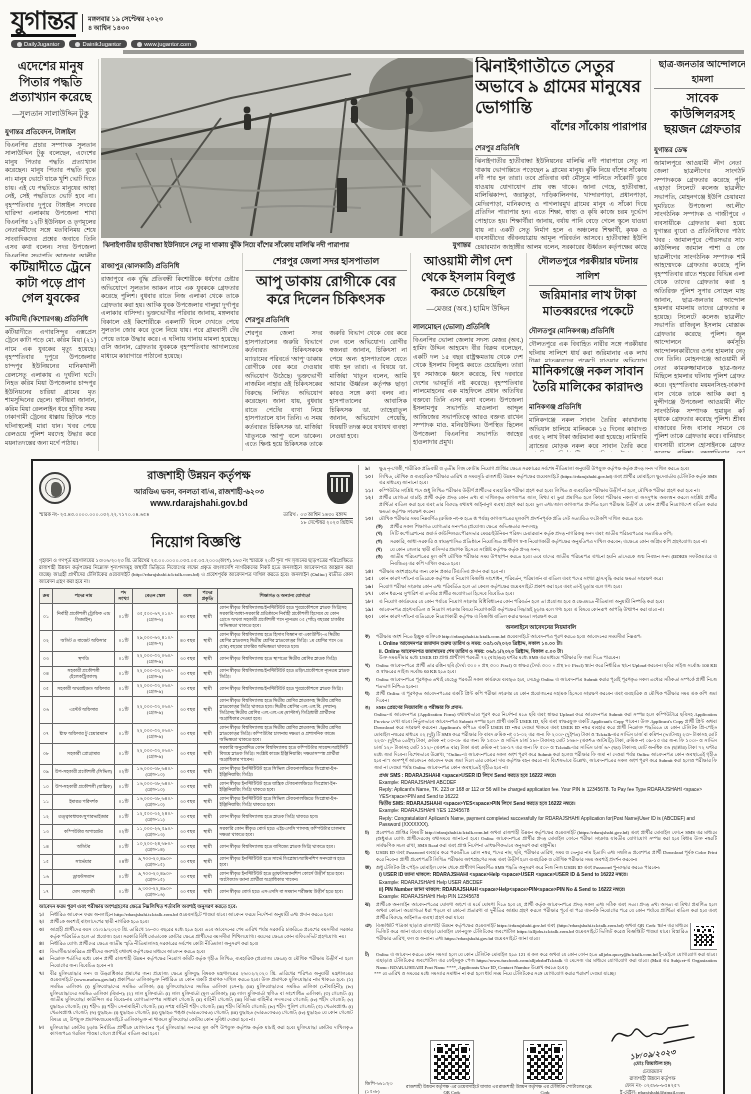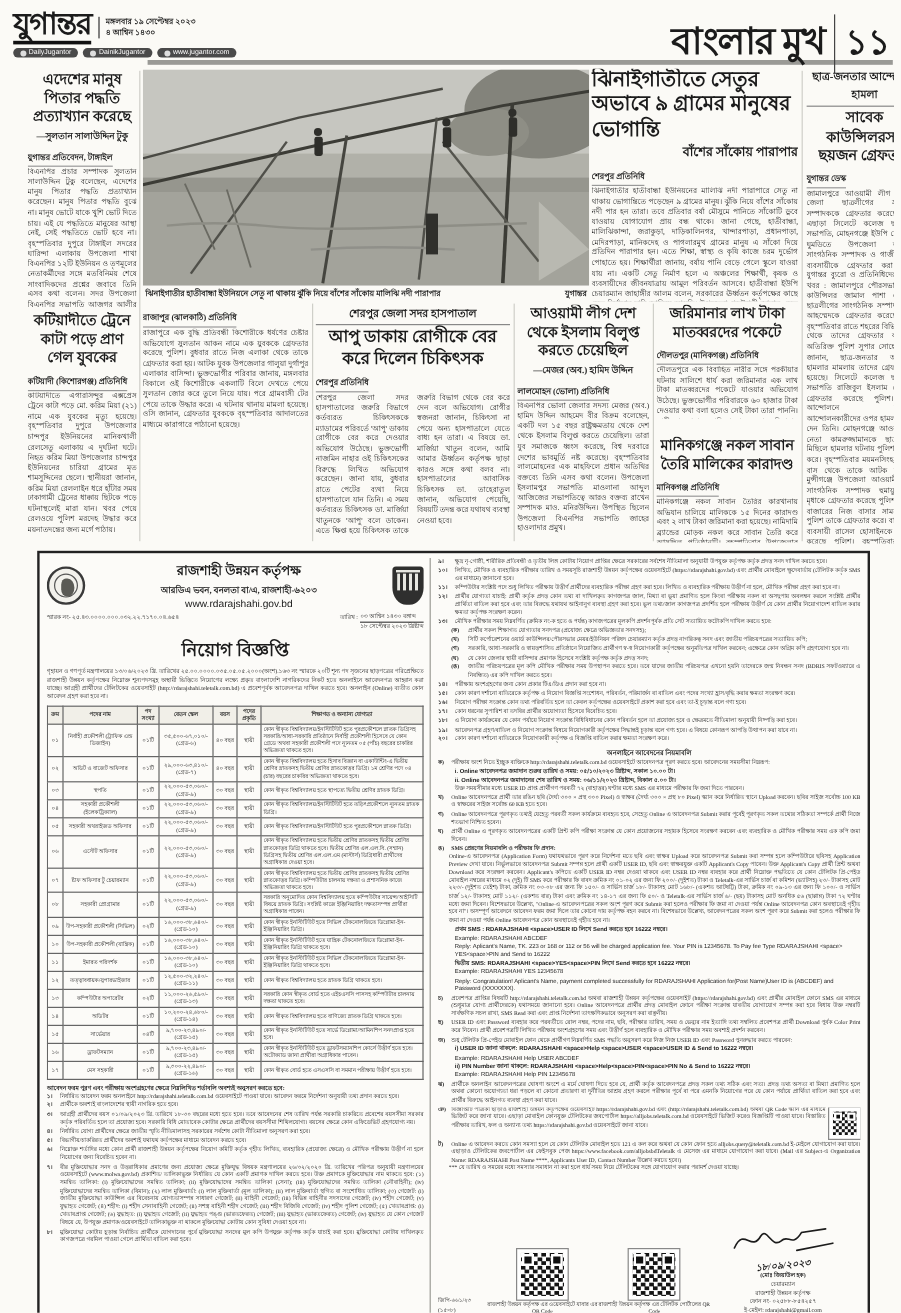--- a/index.html
+++ b/index.html
@@ -11,43 +11,43 @@
 .logo{font-size:25px;font-weight:900;letter-spacing:-1px;border-bottom:3px solid #111;line-height:1.05}
 .mh-dates{border-left:1.5px solid #333;padding-left:5px;font-size:6.5px;line-height:1.4;font-weight:700}
 .badges{display:flex;gap:4px;margin-top:3px}
 .badge{display:inline-flex;align-items:center;gap:2px;background:#4a4a4a;color:#fff;font-size:5.8px;font-family:"Liberation Sans",sans-serif;padding:1px 6px;border-radius:6px}
 .badge .dot{width:5px;height:5px;border-radius:50%;background:#ddd;display:inline-block}
 .mh-right{display:flex;align-items:center;gap:8px;margin-top:2px}
 .section{font-size:31px;font-weight:900;letter-spacing:-1px}
 .pagen{font-size:29px;font-weight:700;border-left:1.5px solid #444;padding-left:8px}
 .rule{height:4px;background:#9a9a96;margin:2px 4px 0 120px}
 
-.news{position:relative;height:398px;margin:3px 3px 0 20px;overflow:hidden}
+.news{position:relative;height:398px;margin:3px 3px 0 2px;overflow:hidden}
 .vline{position:absolute;top:2px;bottom:4px;width:1px;background:#cfcfc9}
 .blk{position:absolute;overflow:hidden}
 .h-xl{font-size:17px;font-weight:800;line-height:1.2;text-align:left}
 .h-lg{font-size:14px;font-weight:800;line-height:1.25;text-align:center}
 .h-md{font-size:12px;font-weight:800;line-height:1.3;text-align:center}
 .kicker{font-size:9px;font-weight:700;text-align:center;border-bottom:1px solid #888;padding-bottom:1px;margin-bottom:2px}
 .sub{font-size:10.5px;font-weight:600;text-align:right;margin-top:1px}
-.byline{font-size:7.5px;font-weight:700;text-align:center;margin-top:2px}
+.byline{font-size:7.5px;font-weight:400;text-align:center;margin-top:2px}
 .dateline{font-size:6.8px;font-weight:700;margin:2px 0 1px 0;border-bottom:1px solid #999;display:inline-block;padding-bottom:1px}
 .body-sm{font-size:6.2px;line-height:1.38;text-align:justify;color:#222;overflow:hidden}
 .cap-row{display:flex;justify-content:space-between;font-size:6.6px;font-weight:700;padding:1px 2px}
 .two-col{column-count:2;column-gap:7px}
 .photo-svg{display:block;background:#c9c9c4}
 
 .notice{margin:4px 26px 0 28px;width:694px;height:644px;border:2px double #222;background:#fcfbf8;display:flex;padding:4px 6px;gap:6px}
 .n-left{width:320px;border-right:1px solid #9b9b95;padding-right:5px;overflow:hidden}
 .n-right{flex:1;display:flex;flex-direction:column;overflow:hidden}
 .nh{display:flex;align-items:center;justify-content:space-between;margin-top:2px}
 .nh-c{text-align:center;flex:1}
 .nh-org{font-size:11px;font-weight:800}
 .nh-addr{font-size:7.2px;font-weight:600}
-.nh-web{font-size:8.5px;font-family:"Liberation Sans",sans-serif;font-weight:400}
+.nh-web{font-size:8.5px;font-family:"Liberation Sans",sans-serif;font-weight:700}
 .seal{width:32px;height:32px;border-radius:50%;border:2px solid #3a3a3a;position:relative;background:#f2f1ec}
 .seal:before{content:"";position:absolute;inset:4px;border-radius:50%;border:1px solid #555}
 .seal:after{content:"";position:absolute;left:10px;top:8px;width:11px;height:15px;background:#5a5a55;border-radius:40% 60% 55% 45%}
 .rda-logo{width:26px;height:32px;background:#2f2f2e;border-radius:3px 3px 45% 45%;position:relative}
 .rda-logo:before{content:"";position:absolute;left:4px;right:4px;top:6px;height:14px;background:repeating-linear-gradient(90deg,#e8e8e2 0 2px,#2f2f2e 2px 5px)}
 .rda-logo:after{content:"";position:absolute;left:3px;right:3px;top:3px;height:2px;background:#e8e8e2}
 .memo-row{display:flex;justify-content:space-between;align-items:flex-start;font-size:4.9px;margin-top:3px}
 .memo-dates{text-align:left;line-height:1.5}
 .memo-dates .d1{border-bottom:1px solid #444;display:block}
 .n-title{font-size:15px;font-weight:800;text-align:center;margin:3px 0 2px 0}
@@ -104,24 +104,20 @@
           <span class="badge">
             <i class="dot"></i>
             <span>DainikJugantor</span>
           </span>
           <span class="badge">
             <i class="dot"></i>
             <span>www.jugantor.com</span>
           </span>
         </div>
     </div>
-    <div class="mh-right">
-      <span class="section">বাংলার মুখ</span>
-      <span class="pagen">১১</span>
-    </div>
   </header>
   <div class="rule"></div>
 
   <section class="news">
     <div class="vline" style="left:93px"></div>
     <div class="vline" style="left:237px;top:196px"></div>
     <div class="vline" style="left:405px;top:196px"></div>
     <div class="vline" style="left:521px;top:196px"></div>
     <div class="vline" style="left:645px"></div>
 
@@ -201,20 +197,21 @@
     </article>
 
     <article class="blk" style="left:408px;top:197px;width:110px;height:198px">
       <h2 class="h-md">আওয়ামী লীগ দেশ থেকে ইসলাম বিলুপ্ত করতে চেয়েছিল</h2>
       <div class="byline">—মেজর (অব.) হামিদ উদ্দিন</div>
       <div><span class="dateline">লালমোহন (ভোলা) প্রতিনিধি</span></div>
       <p class="body-sm" style="height:128px">বিএনপির ভোলা জেলার সদস্য মেজর (অব.) হামিদ উদ্দিন আহমেদ বীর বিক্রম বলেছেন, একটি দল ১৫ বছর রাষ্ট্রক্ষমতায় থেকে দেশ থেকে ইসলাম বিলুপ্ত করতে চেয়েছিল। তারা যুব সমাজকে ধ্বংস করেছে, বিশ্ব দরবারে দেশের ভাবমূর্তি নষ্ট করেছে। বৃহস্পতিবার লালমোহনের এক মাহফিলে প্রধান অতিথির বক্তব্যে তিনি এসব কথা বলেন। উপজেলা ইসলামপুর সভাপতি মাওলানা আব্দুল আজিজের সভাপতিত্বে আরও বক্তব্য রাখেন সম্পাদক মাও. মনিরউদ্দিন। উপস্থিত ছিলেন উপজেলা বিএনপির সভাপতি জাহের হাওলাদার প্রমুখ।</p>
     </article>
 
     <article class="blk" style="left:524px;top:197px;width:118px;height:108px">
+      <div class="kicker">দৌলতপুরে পরকীয়ার ঘটনায় সালিশ</div>
       <h2 class="h-md">জরিমানার লাখ টাকা মাতব্বরদের পকেটে</h2>
       <div><span class="dateline">দৌলতপুর (মানিকগঞ্জ) প্রতিনিধি</span></div>
       <p class="body-sm" style="height:44px">দৌলতপুরে এক বিবাহিত নারীর সঙ্গে পরকীয়ার ঘটনায় সালিশে ধার্য করা জরিমানার এক লাখ টাকা মাতব্বরদের পকেটে যাওয়ার অভিযোগ উঠেছে। ভুক্তভোগীর পরিবারকে ৬০ হাজার টাকা দেওয়ার কথা বলা হলেও সেই টাকা তারা পাননি। স্থানীয়রা জানান, সালিশে মাতব্বররা জরিমানার টাকা ভাগাভাগি করে নেন। এ নিয়ে এলাকায় ক্ষোভ বিরাজ করছে। ইউপি চেয়ারম্যান বলেন, লিখিত অভিযোগ পেলে ব্যবস্থা নেওয়া হবে।</p>
     </article>
 
     <article class="blk" style="left:524px;top:307px;width:118px;height:88px">
       <h2 class="h-md">মানিকগঞ্জে নকল সাবান তৈরি মালিকের কারাদণ্ড</h2>
       <div><span class="dateline">মানিকগঞ্জ প্রতিনিধি</span></div>
       <p class="body-sm" style="height:42px">মানিকগঞ্জে নকল সাবান তৈরির কারখানায় অভিযান চালিয়ে মালিককে ১৫ দিনের কারাদণ্ড এবং ২ লাখ টাকা জরিমানা করা হয়েছে। নামিদামি ব্র্যান্ডের মোড়ক নকল করে সাবান তৈরি করে আসছিল প্রতিষ্ঠানটি। বৃহস্পতিবার উপজেলার গড়পাড়া ইউনিয়নের রামপুর এলাকায় ভ্রাম্যমাণ আদালতের অভিযানে নির্বাহী ম্যাজিস্ট্রেট ছানু মিয়া এ দণ্ডাদেশ দেন।</p>
     </article>

